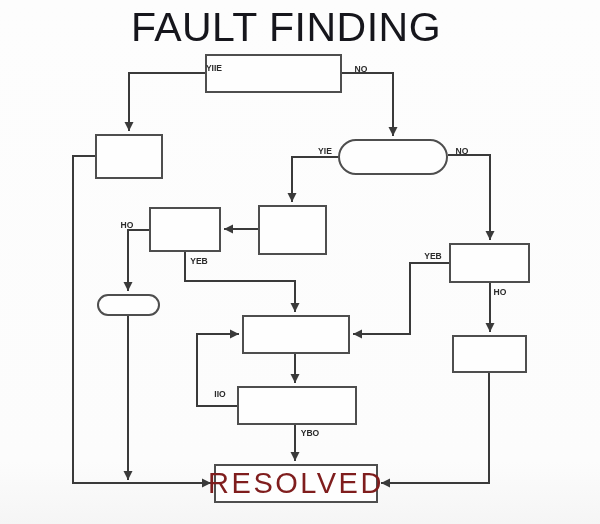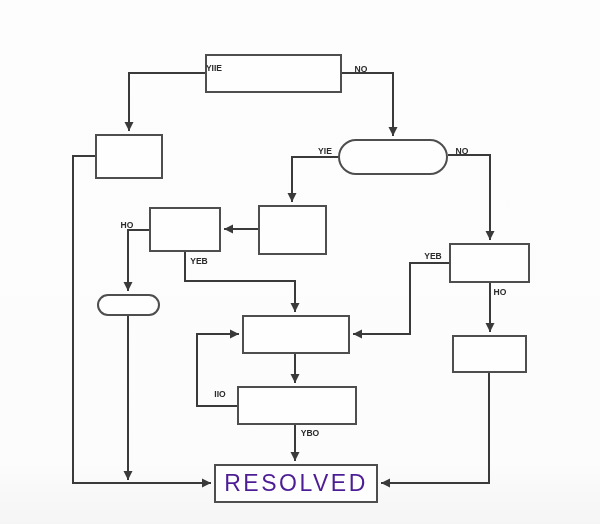--- a/index.html
+++ b/index.html
@@ -25,23 +25,23 @@
   #edge-layer{position:absolute;left:0;top:0;}
   .flow-node{
     position:absolute;
     box-sizing:border-box;
     background:#fefefe;
     border:2px solid #4e4e4e;
     display:flex;align-items:center;justify-content:center;
   }
   .flow-node.stadium{border-radius:999px;}
   .flow-node .node-label{
-    font-size:23px;
+    font-size:29px;
     letter-spacing:2.5px;
-    color:#4c1d95;
+    color:#7f1d1d;
     white-space:nowrap;
   }
   .edge-label{
     position:absolute;
     transform:translate(-50%,-50%) scaleX(0.95);
     font-size:9px;
     font-weight:bold;
     letter-spacing:0px;
     color:#2b2b2b;
     white-space:nowrap;
@@ -76,20 +76,21 @@
       <polygon points="490.0,332.0 485.5,323.0 494.5,323.0" fill="#3a3a3a"></polygon>
       <polyline points="489,373 489,483 381,483" fill="none" stroke="#3a3a3a" stroke-width="2"></polyline>
       <polygon points="381.0,483.0 390.0,478.5 390.0,487.5" fill="#3a3a3a"></polygon>
       <polyline points="295,354 295,383" fill="none" stroke="#3a3a3a" stroke-width="2"></polyline>
       <polygon points="295.0,383.0 290.5,374.0 299.5,374.0" fill="#3a3a3a"></polygon>
       <polyline points="237,406 197,406 197,334 239,334" fill="none" stroke="#3a3a3a" stroke-width="2"></polyline>
       <polygon points="239.0,334.0 230.0,338.5 230.0,329.5" fill="#3a3a3a"></polygon>
       <polyline points="295,425 295,461" fill="none" stroke="#3a3a3a" stroke-width="2"></polyline>
       <polygon points="295.0,461.0 290.5,452.0 299.5,452.0" fill="#3a3a3a"></polygon>
     </svg>
+  <h1 id="title">FAULT FINDING</h1>
 <div class="flow-node" style="left: 205px; top: 54px; width: 137px; height: 39px;"></div>
     <div class="flow-node" style="left: 95px; top: 134px; width: 68px; height: 45px;"></div>
     <div class="flow-node stadium" style="left: 338px; top: 139px; width: 110px; height: 36px;"></div>
     <div class="flow-node" style="left: 149px; top: 207px; width: 72px; height: 45px;"></div>
     <div class="flow-node" style="left: 258px; top: 205px; width: 69px; height: 50px;"></div>
     <div class="flow-node" style="left: 449px; top: 243px; width: 81px; height: 40px;"></div>
     <div class="flow-node stadium" style="left: 97px; top: 294px; width: 63px; height: 22px;"></div>
     <div class="flow-node" style="left: 242px; top: 315px; width: 108px; height: 39px;"></div>
     <div class="flow-node" style="left: 237px; top: 386px; width: 120px; height: 39px;"></div>
     <div class="flow-node" style="left: 452px; top: 335px; width: 75px; height: 38px;"></div>

